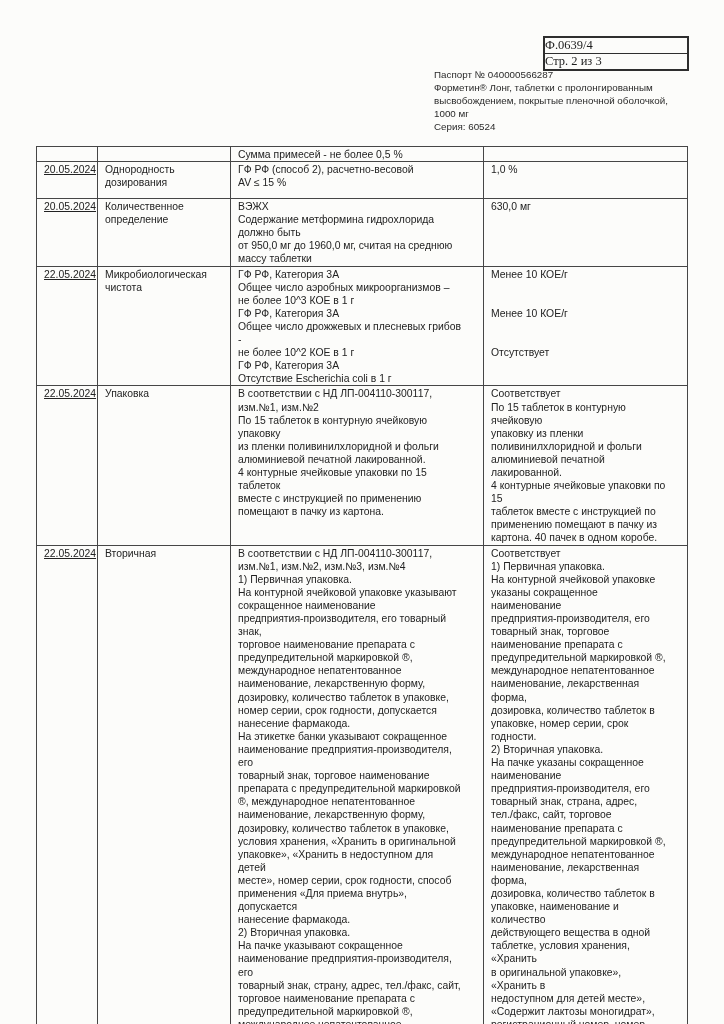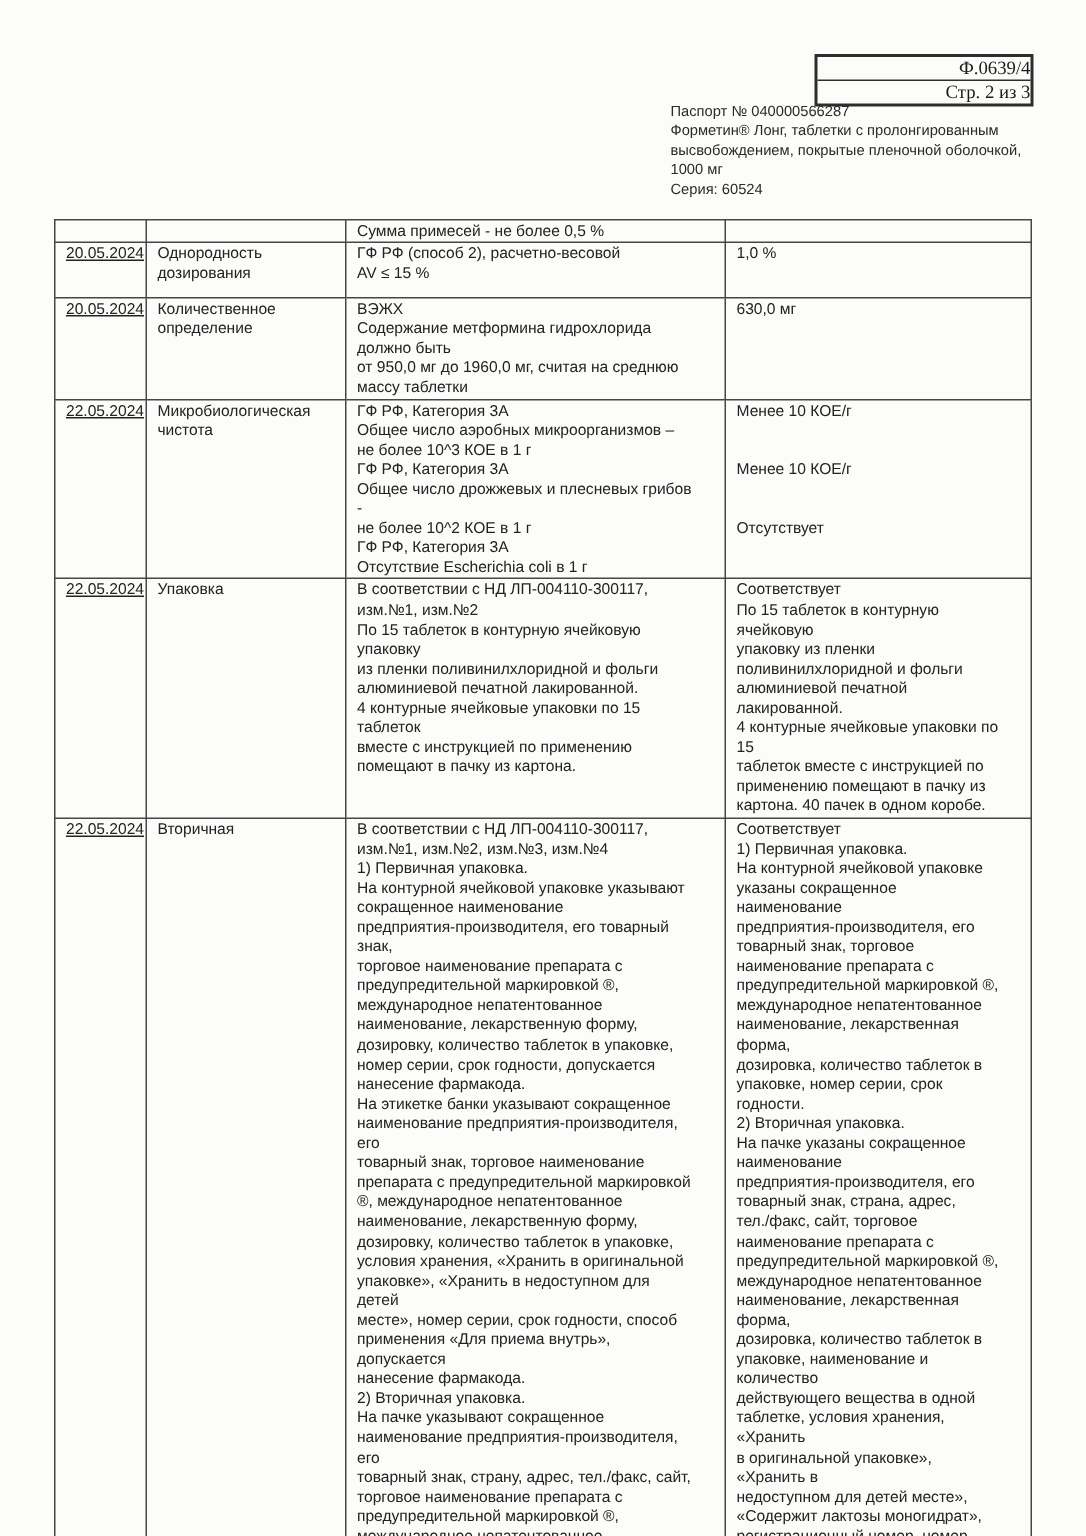--- a/index.html
+++ b/index.html
@@ -13,27 +13,27 @@
     color:#262626;
     overflow:hidden;
     box-shadow:0 0 4px rgba(0,0,0,.15);
   }
   
   .form-box {
     position:absolute; left:543px; top:36px; width:142px;
     border:2px solid #2e2e2e;
     font-family:"Liberation Serif", serif;
     font-size:12.5px; color:#1c1c1c;
-    text-align:right;
+    text-align:left;
   }
   .form-box .cell { height:15px; line-height:15px; overflow:hidden; }
   .form-box .cell:first-child { border-bottom:1px solid #2e2e2e; }
   
   .passport {
-    position:absolute; left:447px; top:68px; width:260px;
+    position:absolute; left:434px; top:68px; width:260px;
     font-size:9.8px; line-height:13px; color:#2a2a2a;
   }
   .passport .multi { white-space:pre-line; }
   
   table.results {
     position:absolute; left:36px; top:146px;
     width:651px;
     border-collapse:collapse; table-layout:fixed;
     border:1.5px solid #3a3a3a;
   }

